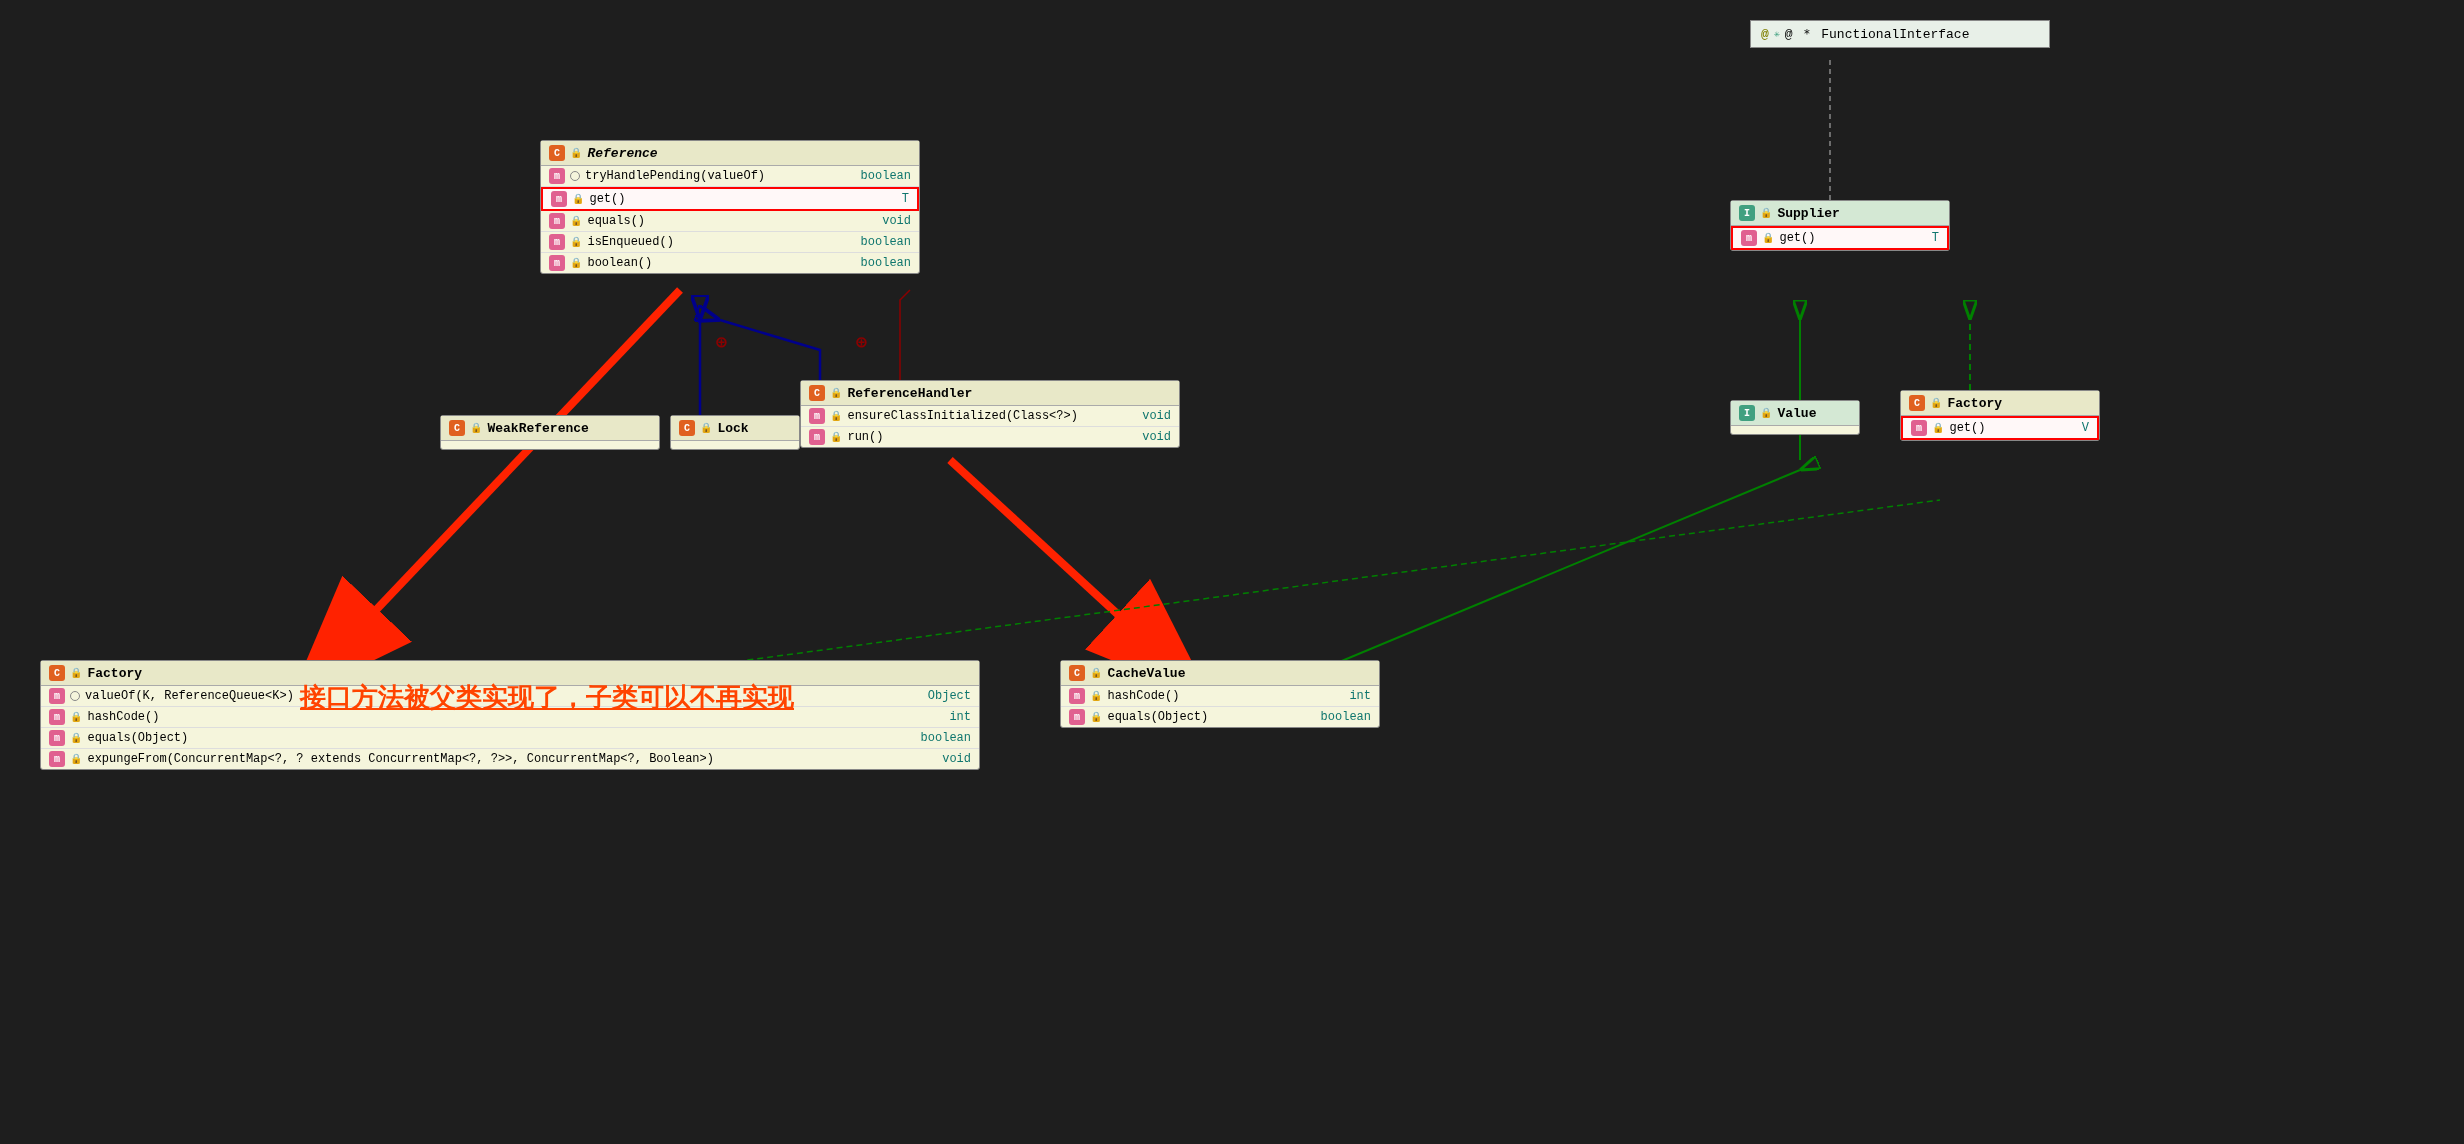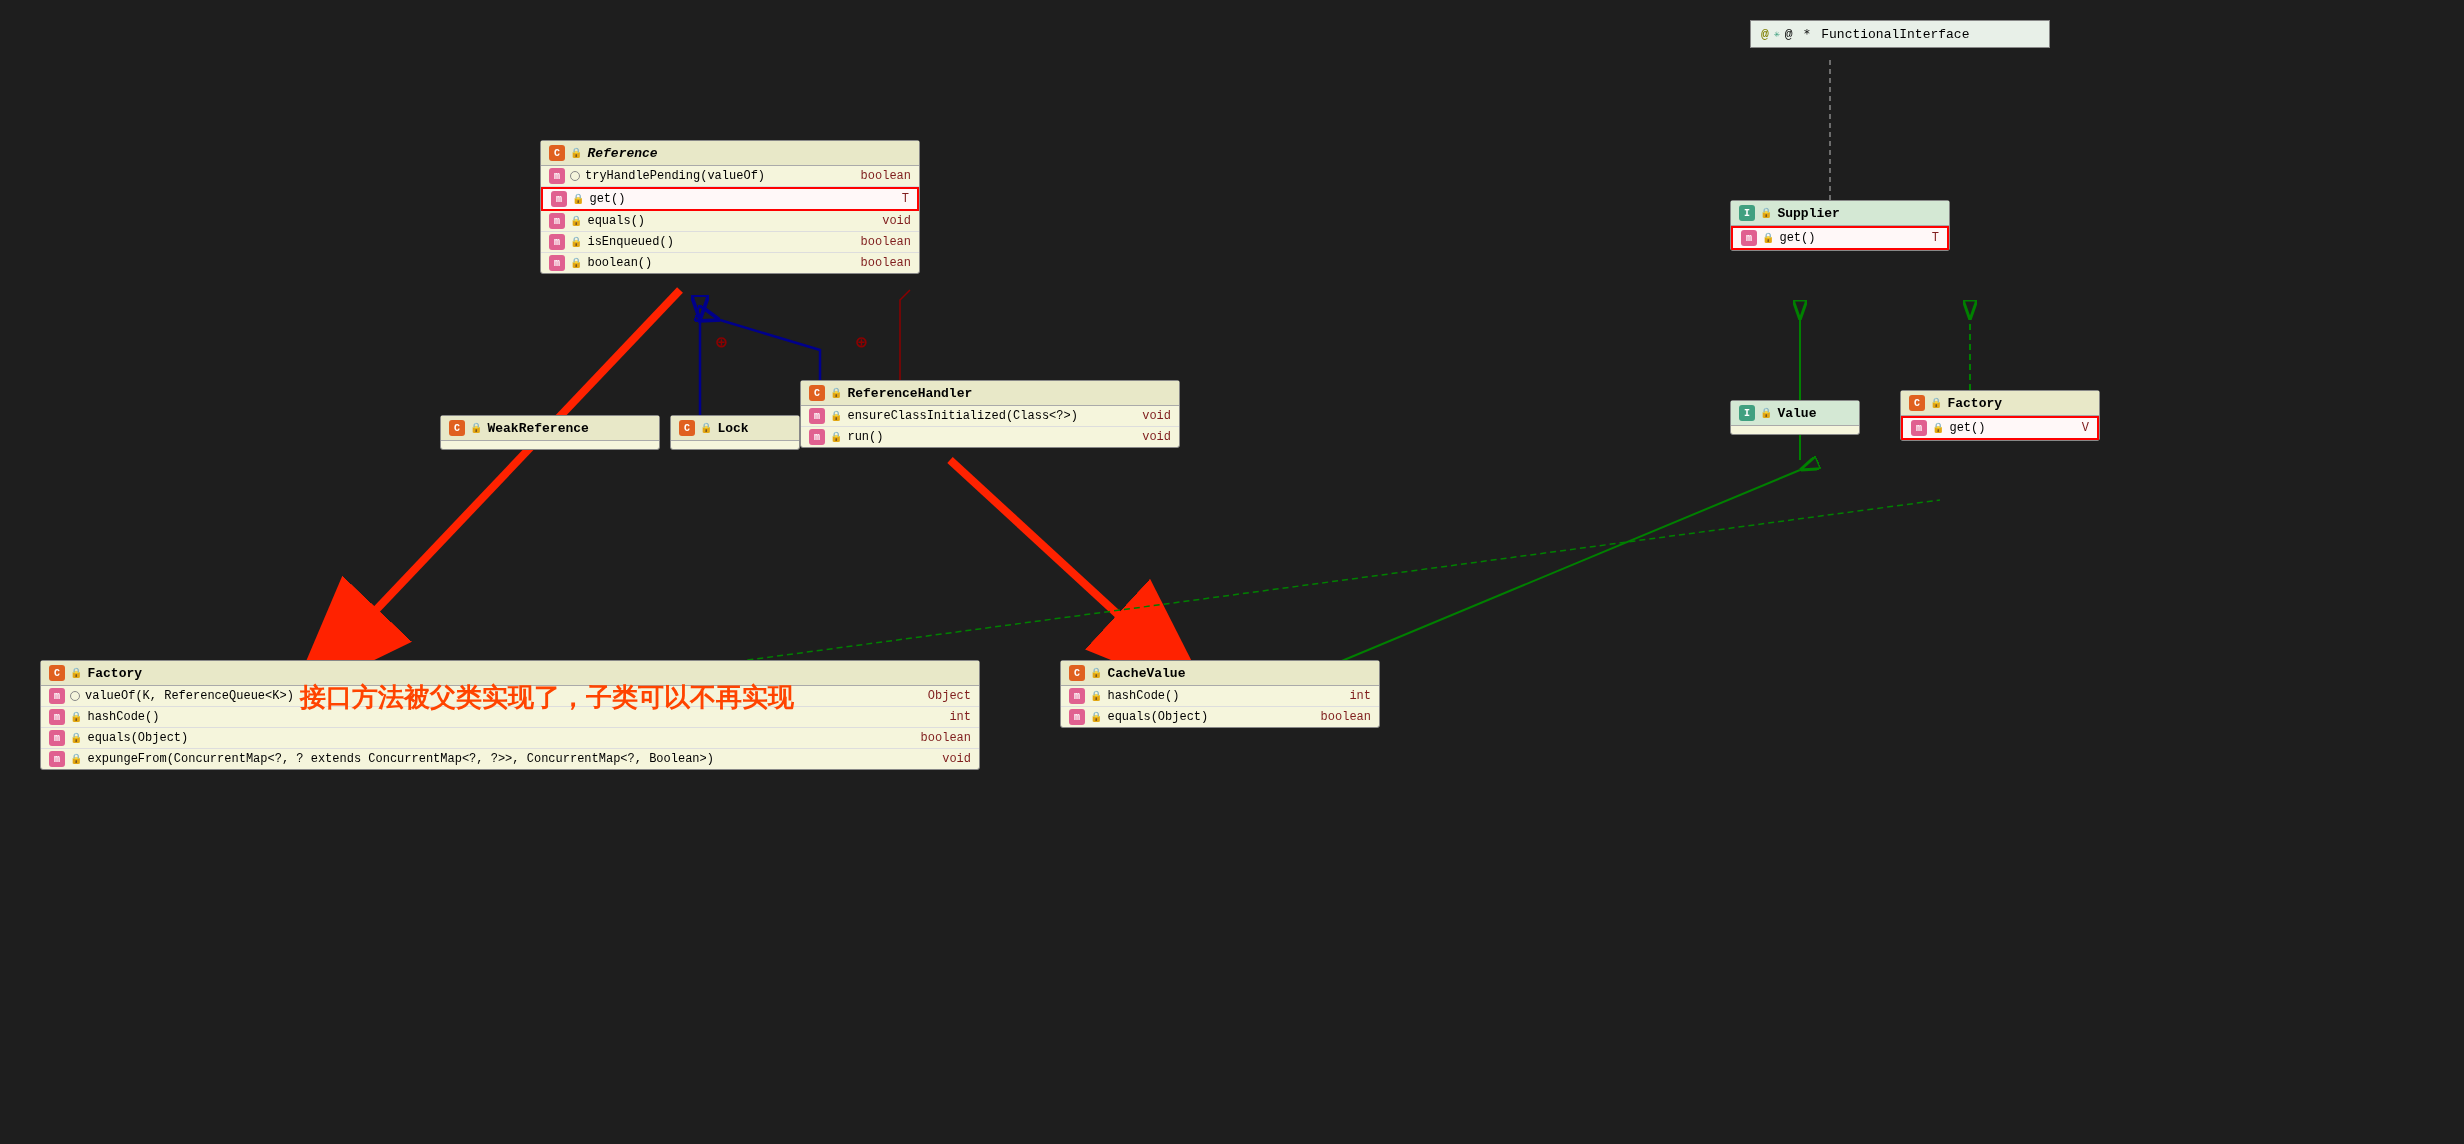--- a/index.html
+++ b/index.html
@@ -53,21 +53,21 @@
     .uml-row.highlighted {
       border: 2px solid red;
       background: #fff8f8;
     }
     .uml-row-left {
       display: flex;
       align-items: center;
       gap: 5px;
     }
     .uml-row-right {
-      color: #7f1d1d;
+      color: #0f766e;
       padding-left: 27px;
     }
     .badge {
       display: inline-flex;
       align-items: center;
       justify-content: center;
       width: 16px;
       height: 16px;
       border-radius: 3px;
       font-size: 10px;
@@ -104,20 +104,21 @@
       align-items: center;
       gap: 5px;
     }
 
     .chinese-text {
       position: absolute;
       color: #ff4400;
       font-size: 26px;
       font-weight: bold;
       font-family: Arial, sans-serif;
+      text-decoration: underline;
     }
   </style>
 </head>
 <body>
 
 <div class="diagram-canvas">
 
   <svg class="arrows-svg">
 
     <defs>

